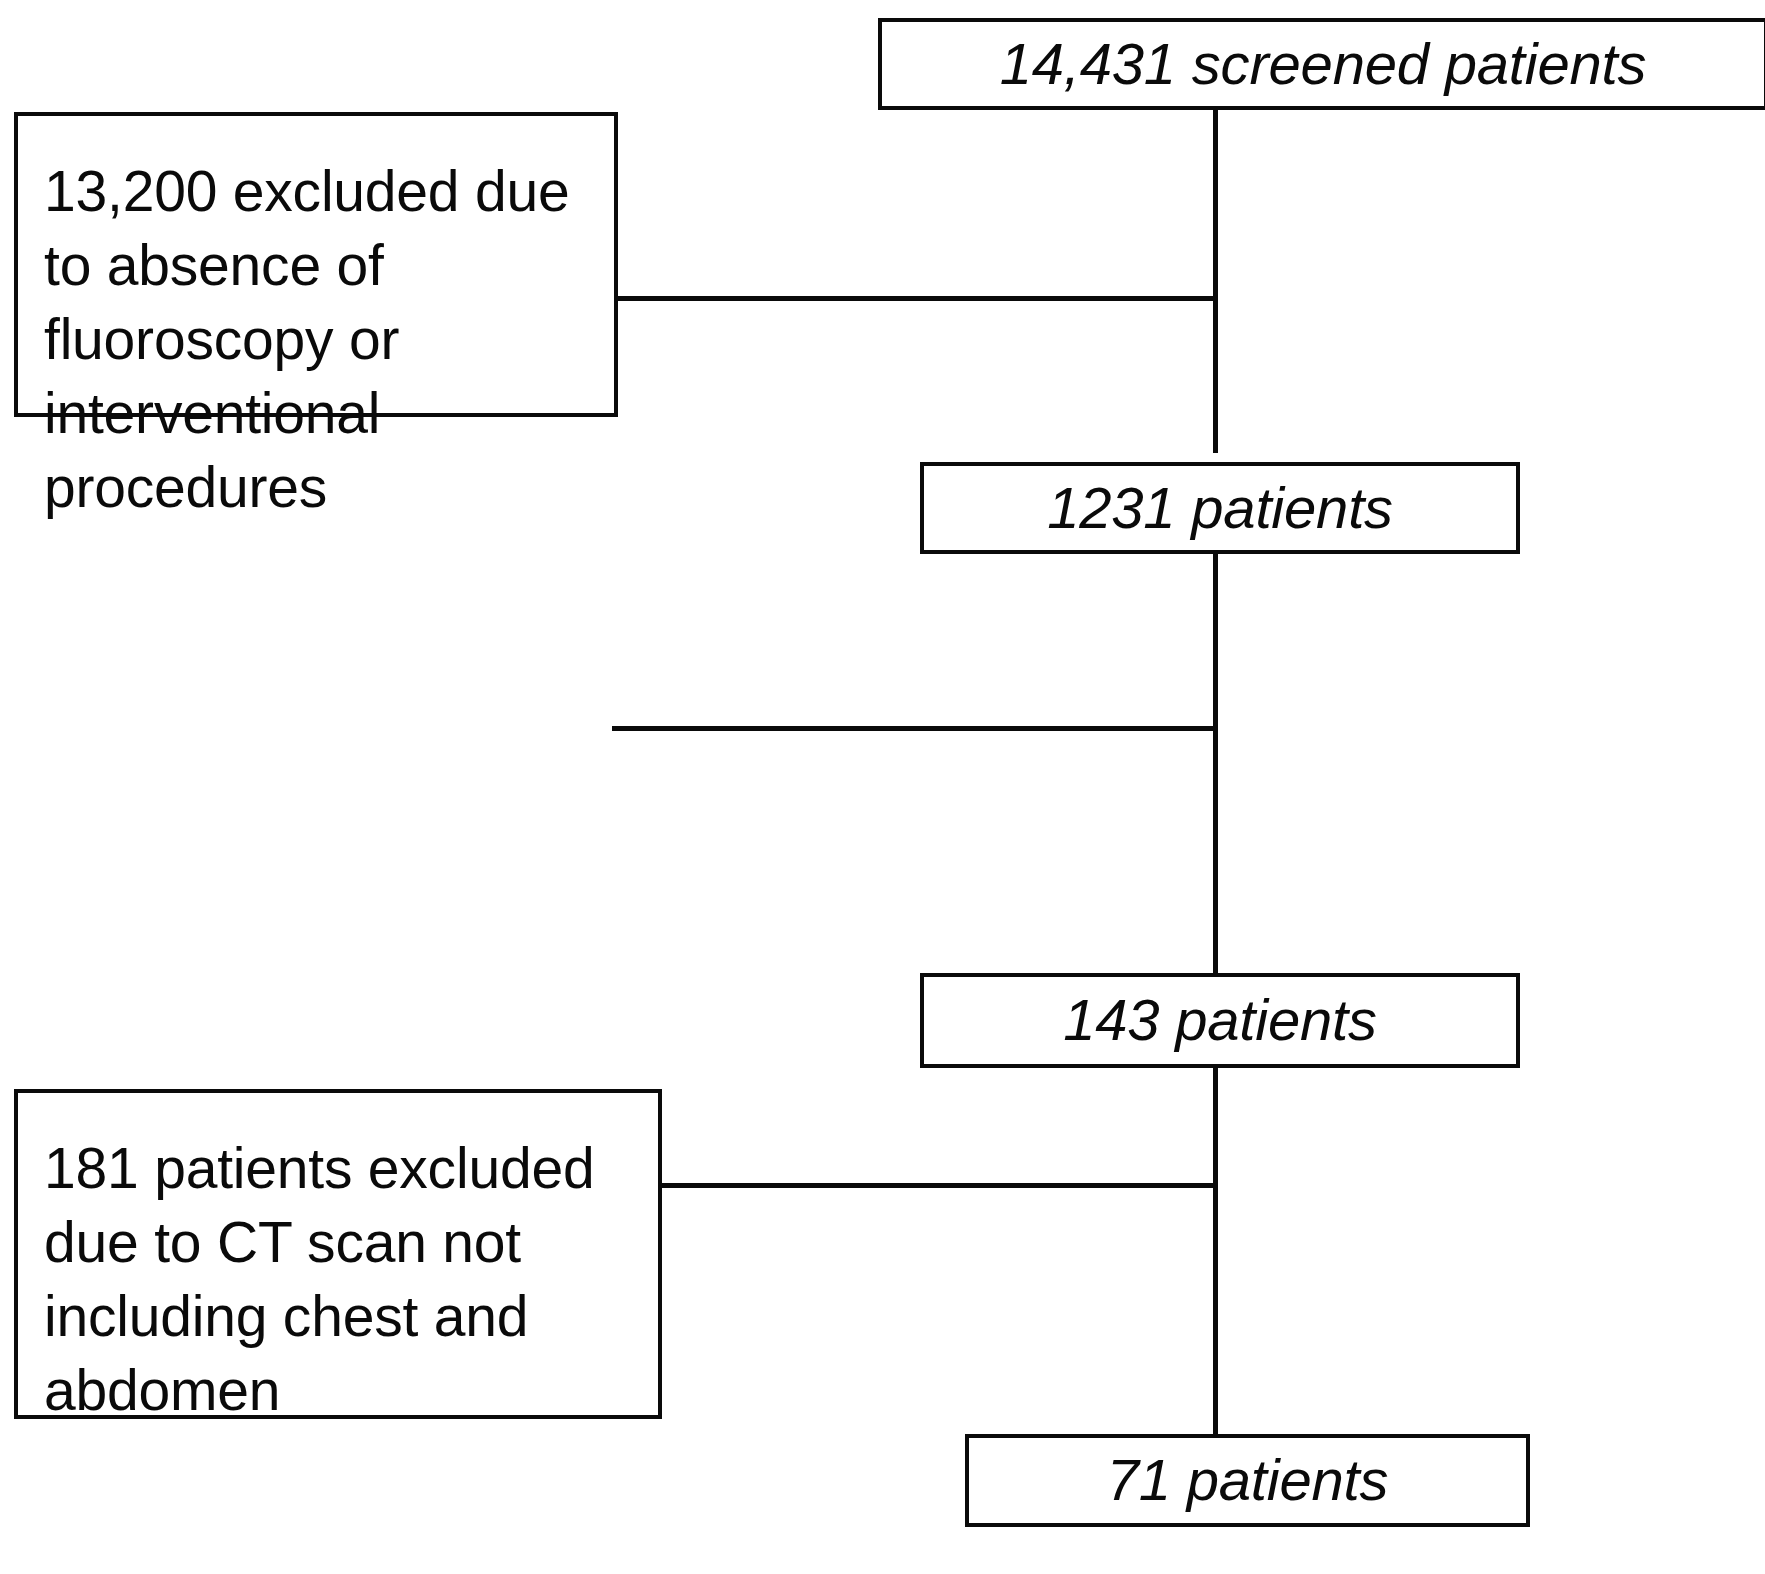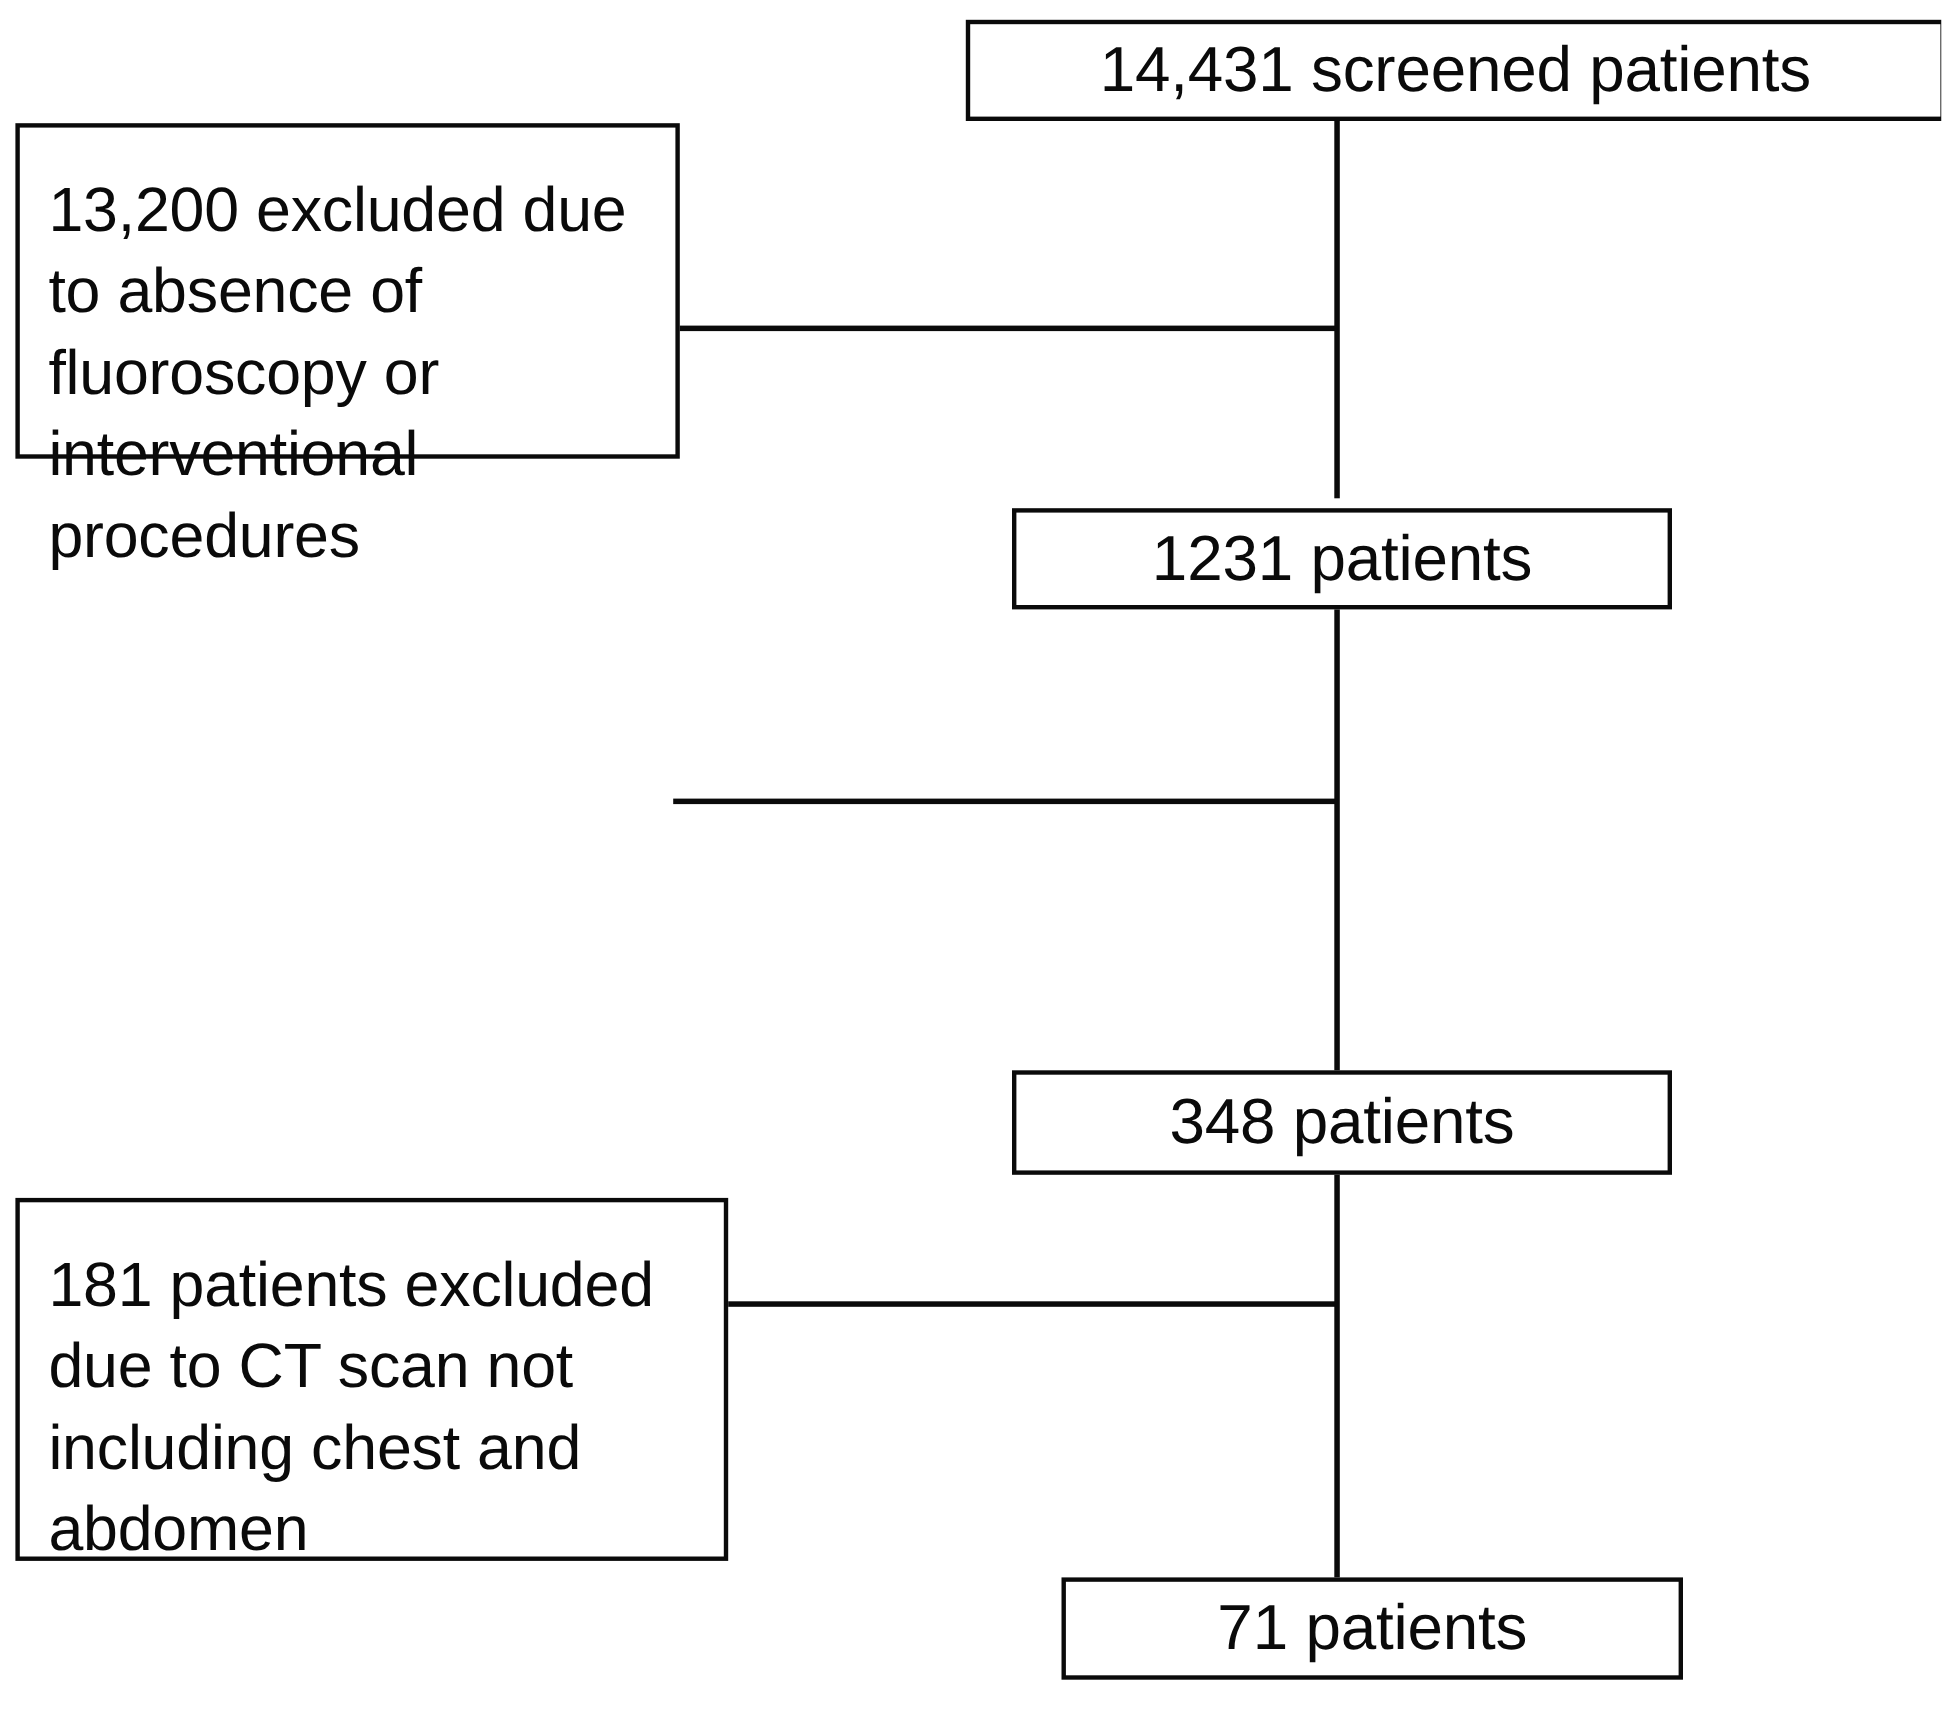--- a/index.html
+++ b/index.html
@@ -35,20 +35,21 @@
   
   .flow-node {
     display: flex;
     align-items: center;
     justify-content: center;
   }
   .flow-node .node-text {
     font-size: 58px;
     line-height: 1.05;
     text-align: right;
+    font-style: italic;
   }
 
   
   .excl-node {
     display: flex;
     align-items: flex-start;
     justify-content: flex-start;
     padding: 38px 20px 18px 26px;
   }
   .excl-node .node-text {
@@ -101,21 +102,21 @@
 
   <div class="node flow-node" id="node-screened">
     <span class="node-text">14,431 screened patients</span>
   </div>
 
   <div class="node flow-node" id="node-1231">
     <span class="node-text">1231 patients</span>
   </div>
 
   <div class="node flow-node" id="node-252">
-    <span class="node-text">348 patients</span>
+    <span class="node-text">143 patients</span>
   </div>
 
   <div class="node flow-node" id="node-71">
     <span class="node-text">71 patients</span>
   </div>
 
   <div class="node excl-node" id="node-excl-1">
     <span class="node-text">13,200 excluded due to absence of fluoroscopy or interventional procedures</span>
   </div>
 

